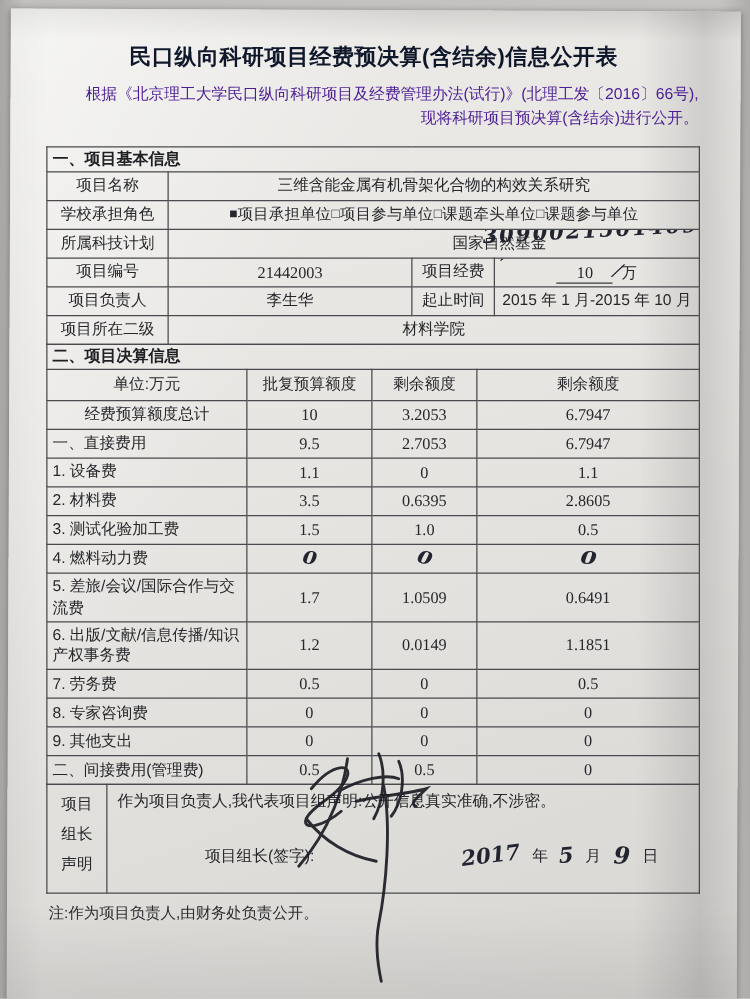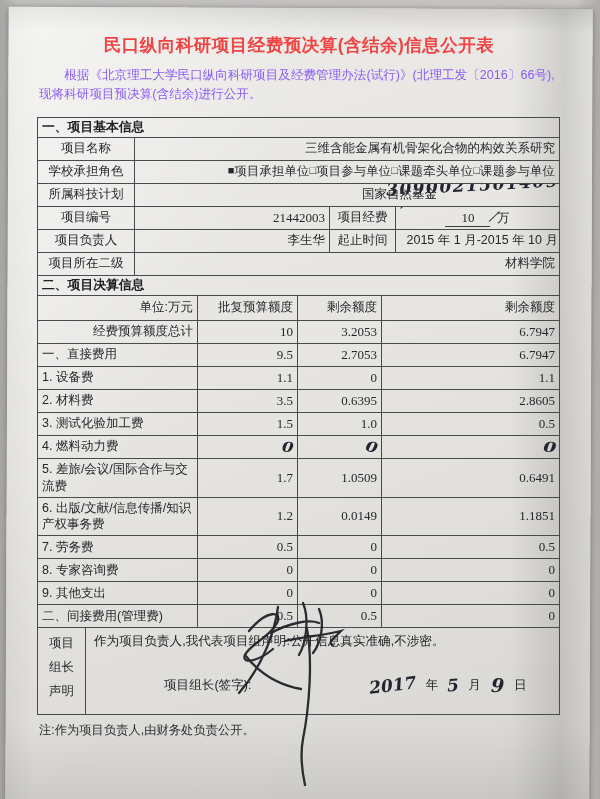--- a/index.html
+++ b/index.html
@@ -12,29 +12,29 @@
     position:absolute;left:7px;top:8px;right:9px;bottom:-4px;
     background:
       linear-gradient(115deg, rgba(255,255,255,.5) 0%, rgba(255,255,255,0) 35%),
       linear-gradient(90deg, rgba(0,0,0,.05) 0%, rgba(0,0,0,0) 5%, rgba(0,0,0,0) 86%, rgba(0,0,0,.11) 95%, rgba(0,0,0,.04) 100%),
       linear-gradient(180deg, rgba(0,0,0,.10) 0%, rgba(0,0,0,0) 3%, rgba(0,0,0,0) 90%, rgba(0,0,0,.08) 100%),
       linear-gradient(160deg,#ecebe8 0%,#e7e5e2 45%,#dfddda 75%,#d8d6d3 100%);
     box-shadow:0 1px 6px rgba(0,0,0,.4);
     transform:rotate(.25deg);
   }
   .content{position:absolute;left:37px;top:33px;width:524px;color:#26262a;}
-  .title{font-size:17.5px;font-weight:bold;text-align:center;letter-spacing:.5px;color:#ef4444;}
-  .intro{font-size:12.6px;line-height:1.5;margin:9px 2px 0 2px;text-indent:2em;color:#8b5cf6;}
+  .title{font-size:17.5px;font-weight:bold;text-align:center;letter-spacing:.5px;color:#0f172a;}
+  .intro{font-size:12.6px;line-height:1.5;margin:9px 2px 0 2px;text-indent:2em;color:#4c1d95;text-align:right;}
   table{border-collapse:collapse;width:522px;table-layout:fixed;margin-top:-1px;}
   table,td{border:1.4px solid #4a4a4e;}
   td{padding:1px 4px;font-size:12.5px;color:#27272b;height:20px;overflow:hidden;}
   .t1{margin-top:13px;}
   td.sec{font-weight:bold;font-size:12.8px;height:17px;color:#202024;}
   td.lab{text-align:center;}
-  td.ctr{text-align:right;}
+  td.ctr{text-align:center;}
   .num{font-family:"Liberation Serif",serif;font-size:13px;}
   .roles{font-size:12.3px;letter-spacing:.2px;white-space:nowrap;}
   .roles .bx{font-size:11px;position:relative;top:-1px;}
   .prog-cell{position:relative;text-align:center;}
   .prog-cell .printed{padding-left:105px;}
   .hw{font-family:"DejaVu Serif",serif;font-style:italic;color:#222530;}
   .grant-no{
     position:absolute;right:0px;top:-9px;font-size:17px;letter-spacing:1.5px;
     transform:rotate(-3deg);white-space:nowrap;font-weight:bold;
   }

